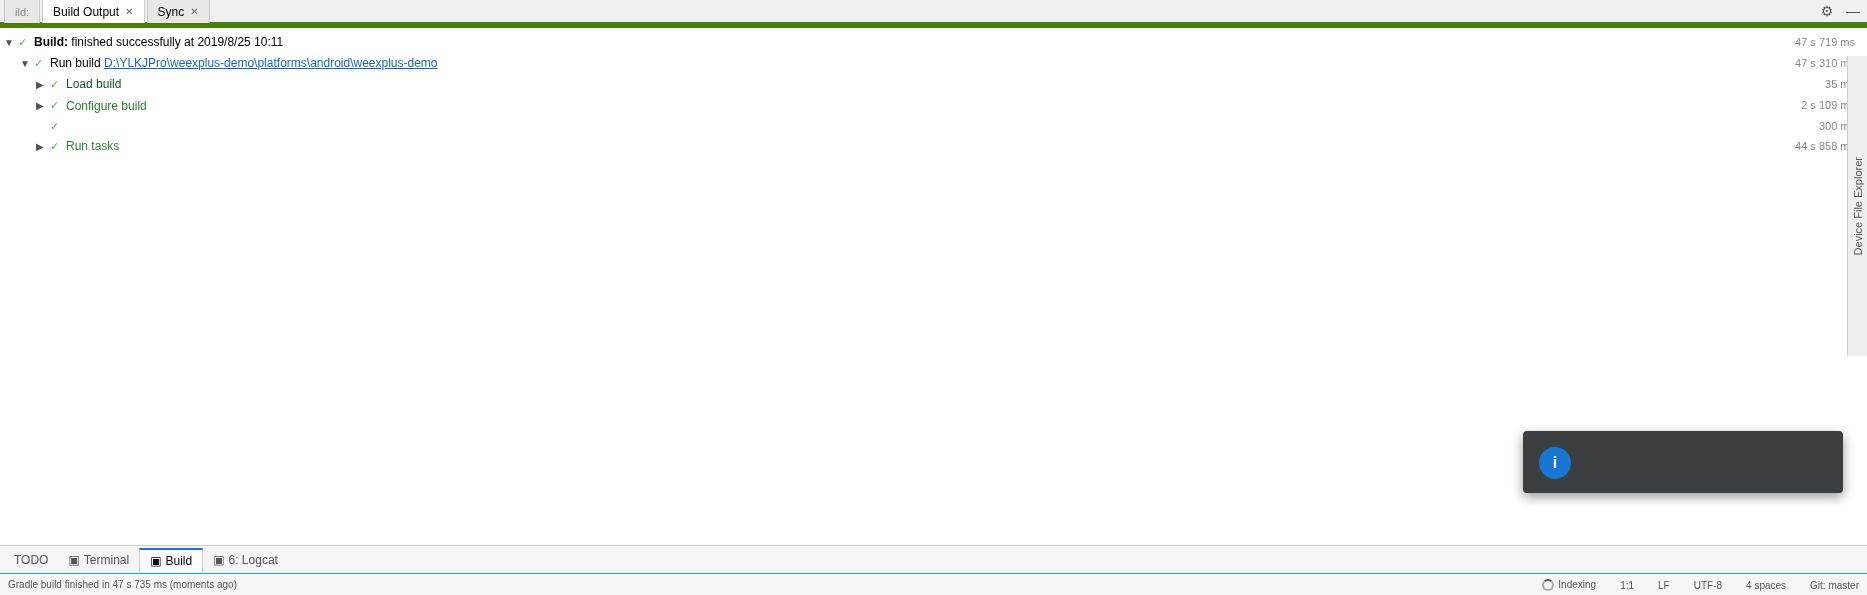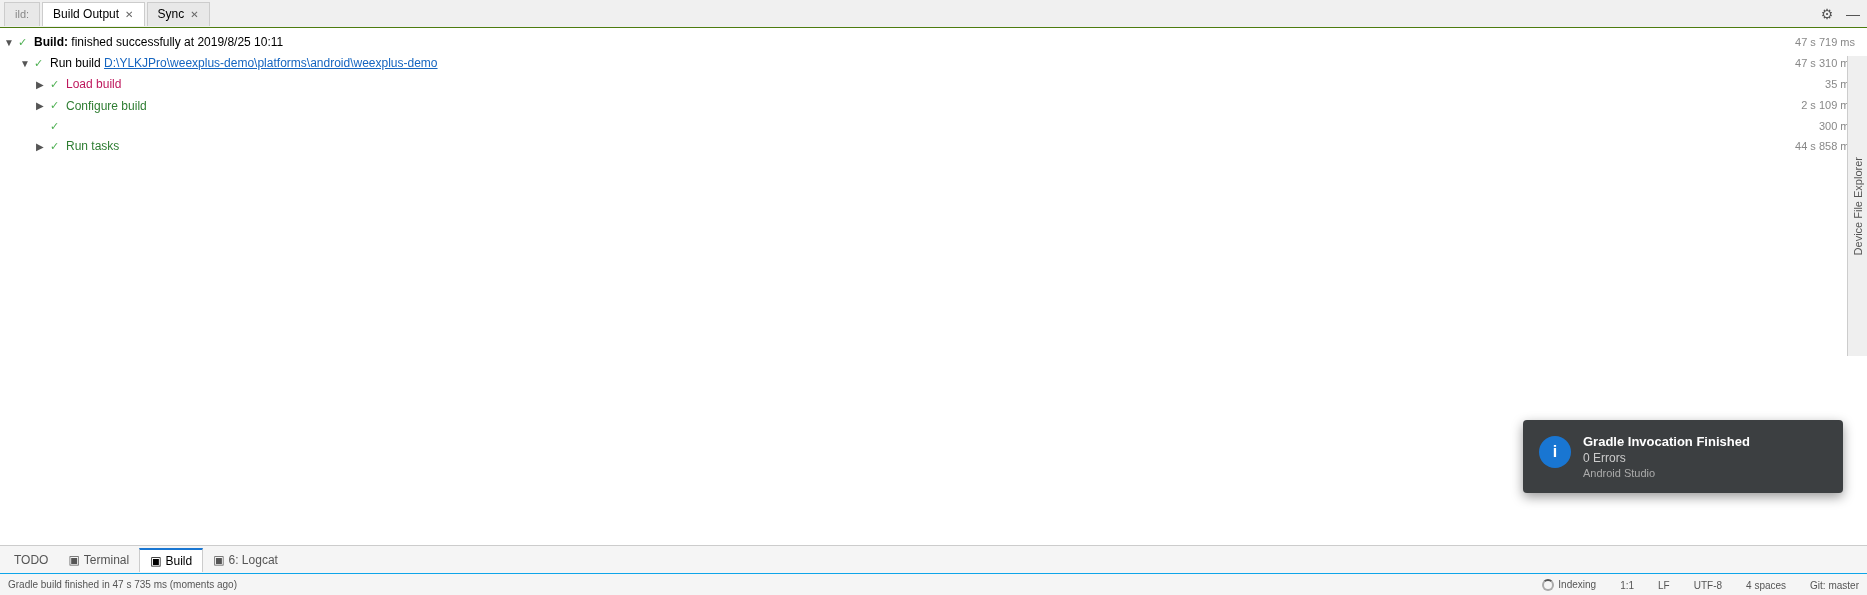--- a/index.html
+++ b/index.html
@@ -11,21 +11,21 @@
       height: 595px;
       overflow: hidden;
       position: relative;
     }
 
     
     .tab-bar {
       display: flex;
       align-items: center;
       background: #f0f0f0;
-      border-bottom: 1px solid #4d7c0f;
+      border-bottom: 6px solid #4d7c0f;
       height: 28px;
       padding: 0 4px;
       position: relative;
     }
     .tab {
       display: flex;
       align-items: center;
       padding: 0 10px;
       height: 24px;
       background: #fff;
@@ -282,21 +282,21 @@
         <span style="display: inline-block; width: 20px; flex-shrink: 0;"></span>
         <span class="arrow expanded"></span>
         <span class="check-icon">✓</span>
         <span class="item-text"><span>Run build </span><span style="color: rgb(21, 101, 192); text-decoration: underline; cursor: pointer;">D:\YLKJPro\weexplus-demo\platforms\android\weexplus-demo</span></span>
         <span class="item-time">47 s 310 ms</span>
       </div>
       <div class="tree-item">
         <span style="display: inline-block; width: 36px; flex-shrink: 0;"></span>
         <span class="arrow collapsed"></span>
         <span class="check-icon">✓</span>
-        <span class="item-text"><span style="color: #be185d;">Load build</span></span>
+        <span class="item-text"><span style="color: #14532d;">Load build</span></span>
         <span class="item-time">35 ms</span>
       </div>
       <div class="tree-item">
         <span style="display: inline-block; width: 36px; flex-shrink: 0;"></span>
         <span class="arrow collapsed"></span>
         <span class="check-icon">✓</span>
         <span class="item-text"><span style="color: rgb(46, 125, 50);">Configure build</span></span>
         <span class="item-time">2 s 109 ms</span>
       </div>
       <div class="tree-item">
@@ -313,25 +313,20 @@
         <span class="item-time">44 s 858 ms</span>
       </div>
     </div>
 
   <div class="side-panel-label">
     <span class="side-panel-text">Device File Explorer</span>
   </div>
 
   <div class="notification-popup">
     <div class="notification-icon">i</div>
-    <div class="notification-content">
-      <div class="notification-title">Gradle Invocation Finished</div>
-      <div class="notification-errors">0 Errors</div>
-      <div class="notification-source">Android Studio</div>
-    </div>
   </div>
 </div>
 
 <div class="bottom-tab-bar">
   <div class="bottom-tab">
     <span>TODO</span>
   </div>
   <div class="bottom-tab">
     <span>▣</span>
     <span>Terminal</span>

